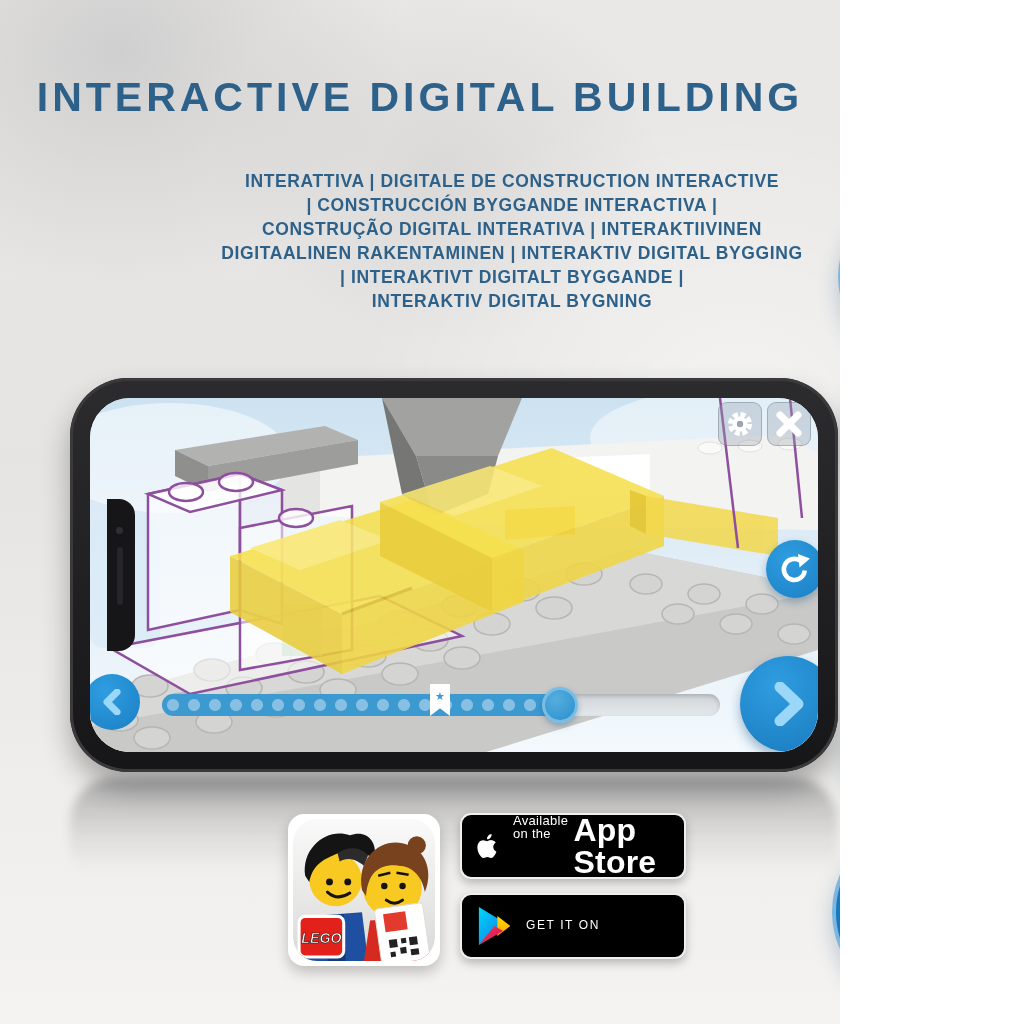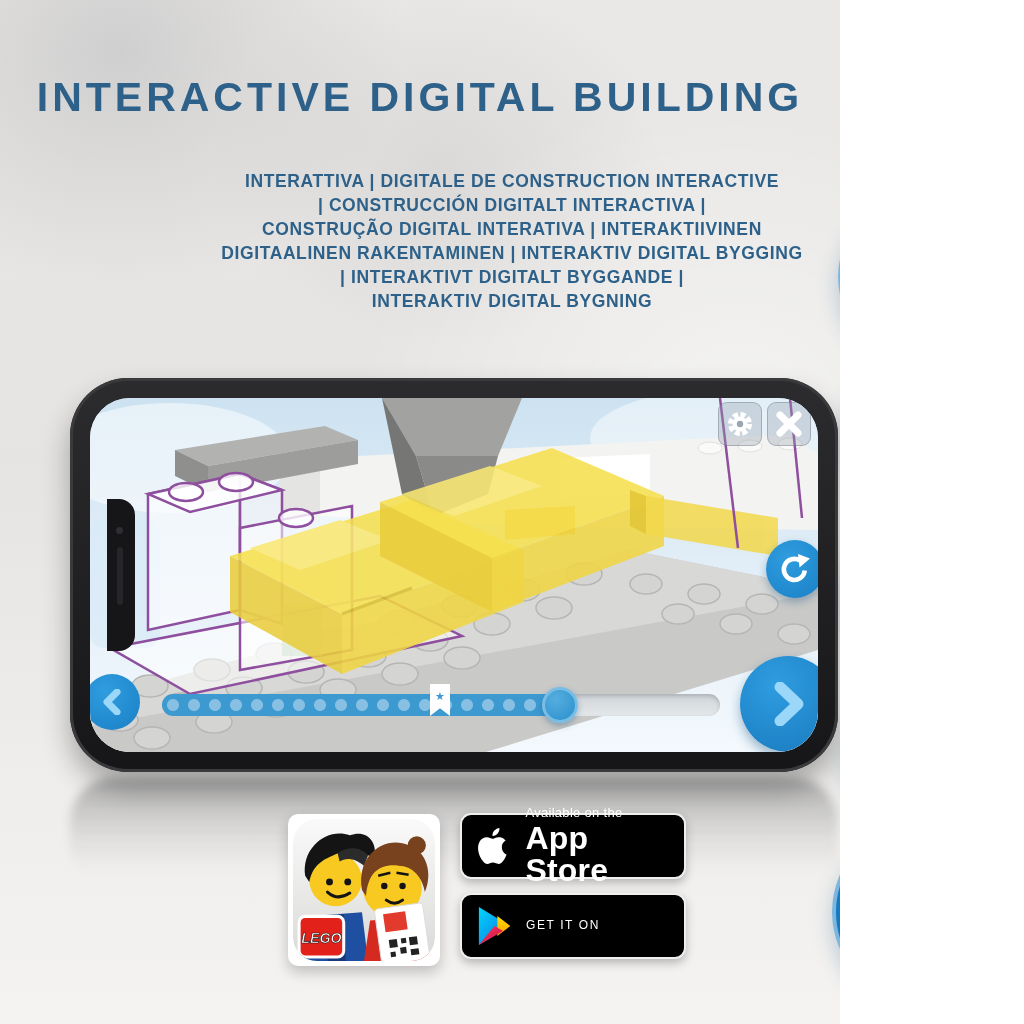--- a/index.html
+++ b/index.html
@@ -105,47 +105,47 @@
     position:absolute;left:110px;top:756px;width:690px;height:40px;border-radius:50%;
     background:rgba(20,20,25,.25);filter:blur(14px);z-index:-1;
   }
   .phone-reflection{
     position:absolute;left:70px;top:778px;width:768px;height:110px;border-radius:44px;
     background:linear-gradient(180deg,rgba(40,40,44,.30),rgba(40,40,44,.08) 55%,rgba(40,40,44,0) 85%);
     filter:blur(5px);
   }
   
   .lego-app-icon{
-    position:absolute;left:288px;top:814px;width:152px;height:152px;border-radius:10px;
+    position:absolute;left:288px;top:814px;width:152px;height:152px;border-radius:16px;
     background:#fff;box-shadow:0 6px 14px rgba(0,0,0,.22);padding:5px;box-sizing:border-box;
   }
   .lego-app-icon svg{width:100%;height:100%;border-radius:24px;display:block;}
   .store-badge{
     position:absolute;left:460px;width:226px;height:66px;border-radius:11px;
     background:#000;border:2px solid #efefef;box-sizing:border-box;
     display:flex;align-items:center;padding:0 14px;gap:12px;color:#fff;
     box-shadow:0 4px 10px rgba(0,0,0,.25);
   }
   .appstore{top:813px;}
   .gplay{top:893px;}
-  .badge-lines{display:flex;flex-direction:column;justify-content:center;line-height:1;}
+  .badge-lines{display:flex;flex-direction:row;justify-content:center;line-height:1;}
   .badge-small{font-size:13px;letter-spacing:.3px;margin-bottom:3px;}
   .badge-small.caps{font-size:12px;letter-spacing:1.6px;}
   .badge-big{font-size:32px;font-weight:600;letter-spacing:.2px;}
 </style>
 </head>
 <body>
 
 <div id="canvas">
 
   <div class="page-title">INTERACTIVE DIGITAL BUILDING</div>
 
   <div class="subtitle">
     <div>INTERATTIVA | DIGITALE DE CONSTRUCTION INTERACTIVE</div>
-    <div>| CONSTRUCCIÓN DIGITALT INTERACTIVA |</div>
+    <div>| CONSTRUCCIÓN BYGGANDE INTERACTIVA |</div>
     <div>CONSTRUÇÃO DIGITAL INTERATIVA | INTERAKTIIVINEN</div>
     <div>DIGITAALINEN RAKENTAMINEN | INTERAKTIV DIGITAL BYGGING</div>
     <div>| INTERAKTIVT DIGITALT BYGGANDE |</div>
     <div>INTERAKTIV DIGITAL BYGNING</div>
   </div>
 
   <div class="fcircle c360">
     <span class="deg-label">360°</span>
     <svg width="130" height="52" viewBox="0 0 150 60">
       <path d="M18,8 a62,22 0 1 0 104,8" fill="none" stroke="#45b5ec" stroke-width="11"></path>

